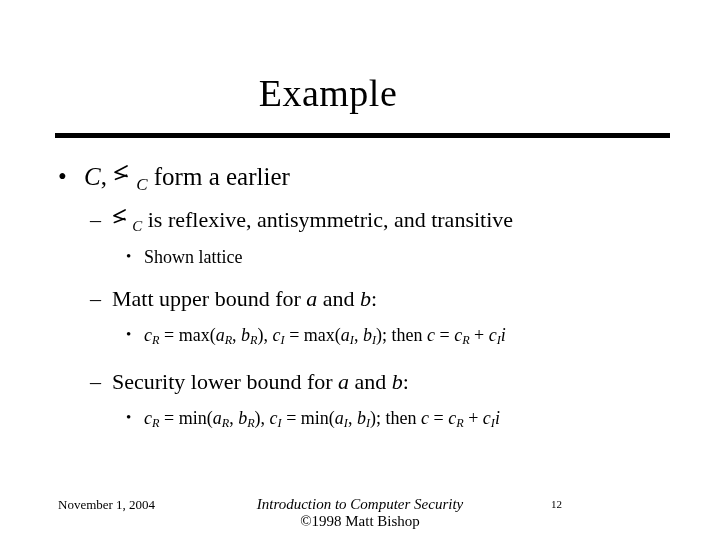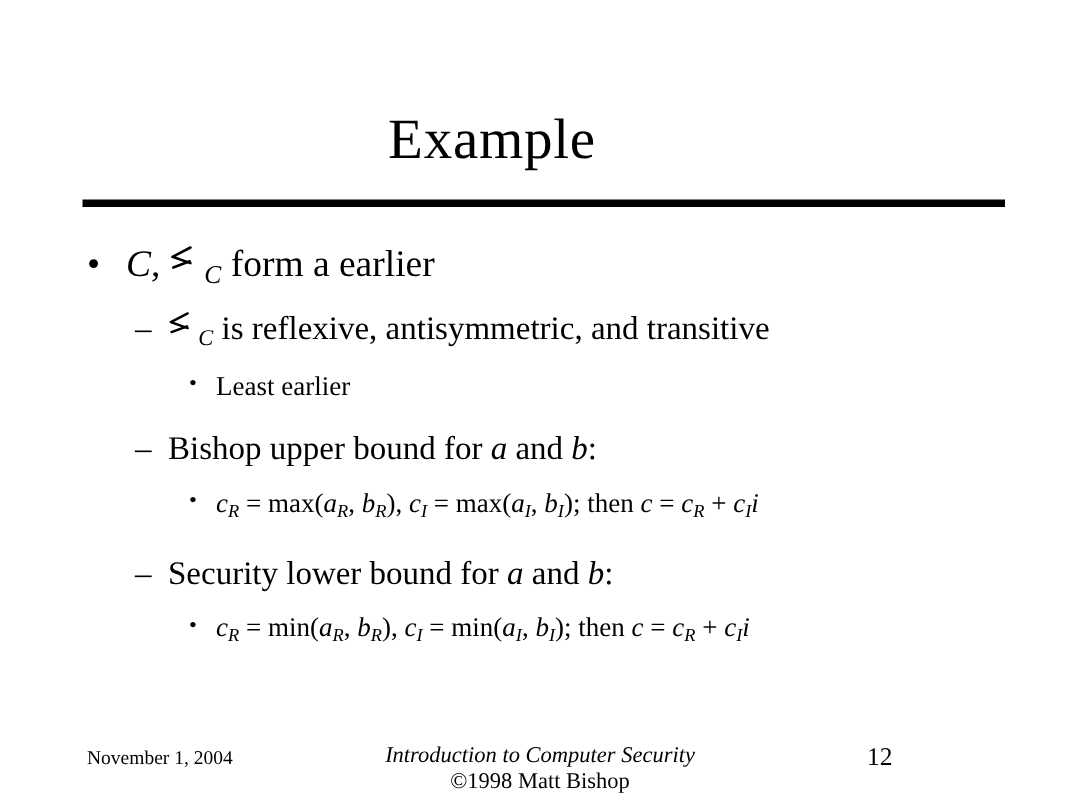--- a/index.html
+++ b/index.html
@@ -132,23 +132,23 @@
     left: 0;
     top: 2px;
     width: 720px;
     text-align: center;
     font-size: 15px;
     line-height: 17px;
   }
   .footer-center .subtitle { font-style: italic; }
   .footer-page {
     position: absolute;
-    right: 41px;
+    right: 74px;
     top: 2px;
-    font-size: 17px;
+    font-size: 11px;
     line-height: 17px;
     text-align: center;
   }
 </style>
 </head>
 <body>
 
 <div class="slide">
 
   <div class="title">Example</div>
@@ -167,28 +167,28 @@
     <div class="line lvl2">
       <span class="mark">–</span>
       <span class="le"><svg width="15" height="17" viewBox="0 0 16 18" aria-hidden="true">
             <path d="M14 2 L2 8.2 L14 12.4" fill="none" stroke="#000" stroke-width="1.7" stroke-linecap="round" stroke-linejoin="round"></path>
             <path d="M2.5 15.3 L13.5 11.2" fill="none" stroke="#000" stroke-width="1.7" stroke-linecap="round"></path>
           </svg></span><span class="sub">C</span><span> is reflexive, antisymmetric, and transitive</span>
     </div>
 
     <div class="line lvl3">
       <span class="mark">•</span>
-      <span>Least earlier</span>
+      <span>Shown lattice</span>
     </div>
 
     <div class="gap-md"></div>
 
     <div class="line lvl2">
       <span class="mark">–</span>
-      <span>Bishop upper bound for </span><span class="it">a</span><span> and </span><span class="it">b</span><span>:</span>
+      <span>Matt upper bound for </span><span class="it">a</span><span> and </span><span class="it">b</span><span>:</span>
     </div>
 
     <div class="gap-sm"></div>
 
     <div class="line lvl3">
       <span class="mark">•</span>
       <span class="it">c</span><span class="sub">R</span><span> = max(</span><span class="it">a</span><span class="sub">R</span><span>, </span><span class="it">b</span><span class="sub">R</span><span>), </span><span class="it">c</span><span class="sub">I</span><span> = max(</span><span class="it">a</span><span class="sub">I</span><span>, </span><span class="it">b</span><span class="sub">I</span><span>); then </span><span class="it">c</span><span> = </span><span class="it">c</span><span class="sub">R</span><span> + </span><span class="it">c</span><span class="sub">I</span><span class="it">i</span>
     </div>
 
     <div class="gap-md"></div>

